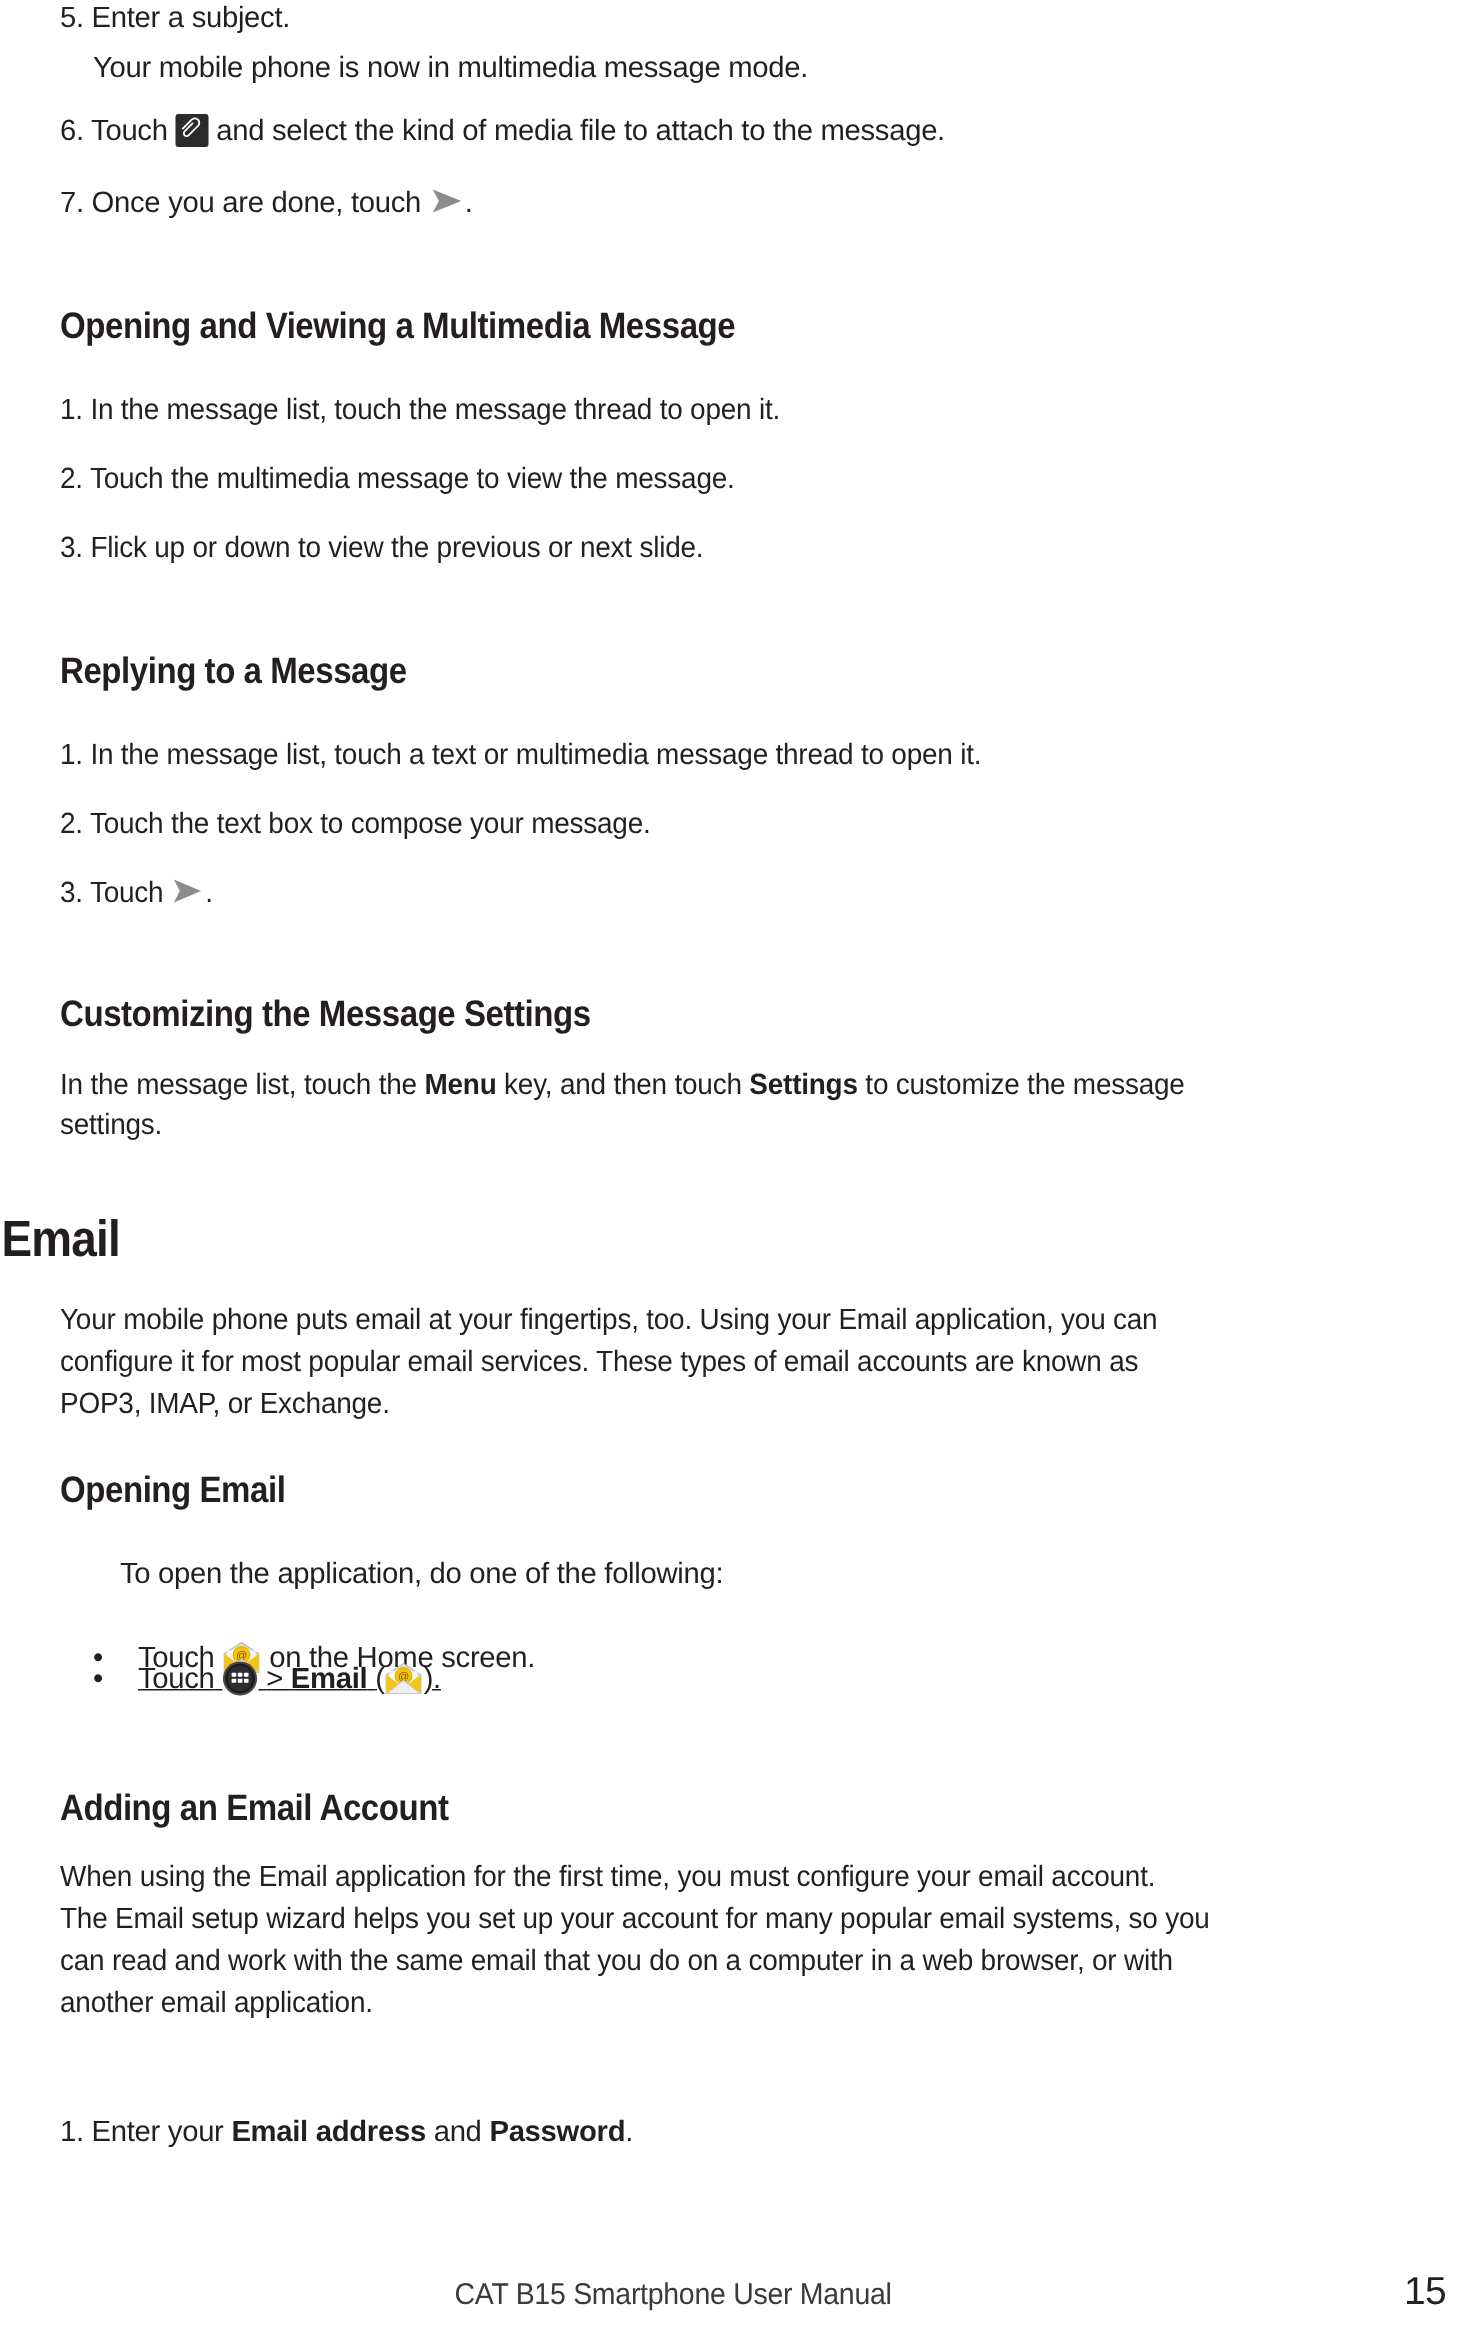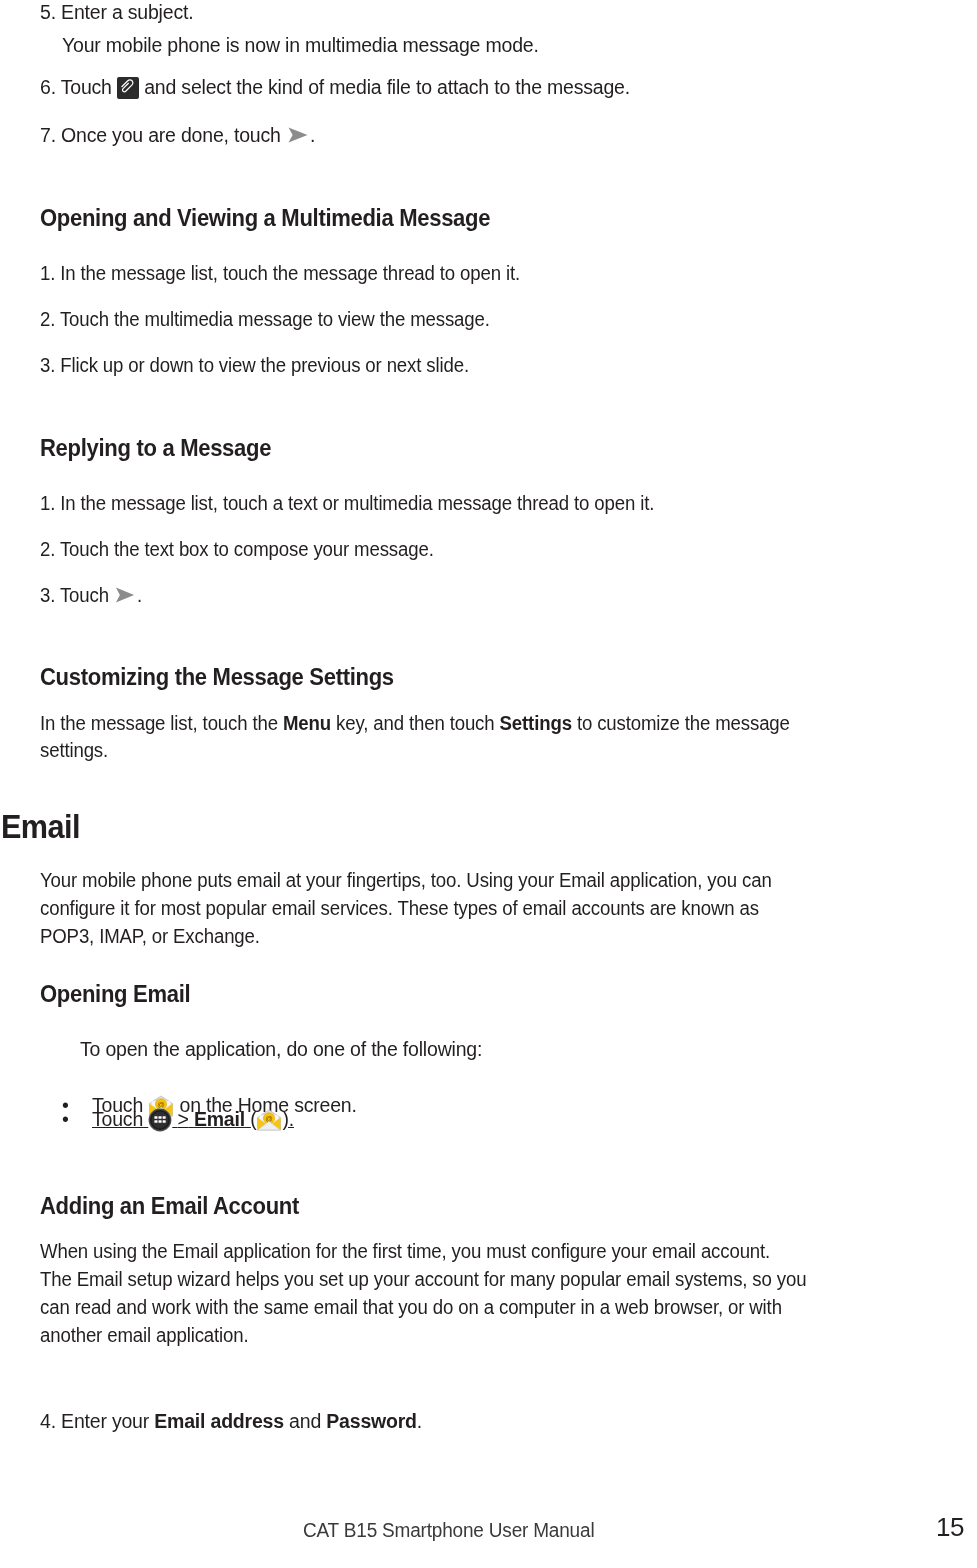--- a/index.html
+++ b/index.html
@@ -261,19 +261,19 @@
 
   <h2 class="doc-h2" style="left:40px; top:1192px;">Adding an Email Account</h2>
 
   <div class="blk cond" style="left:40px; top:1237px;">When using the Email application for the first time, you must configure your email account.</div>
   <div class="blk cond" style="left:40px; top:1265px;">The Email setup wizard helps you set up your account for many popular email systems, so you</div>
   <div class="blk cond" style="left:40px; top:1293px;">can read and work with the same email that you do on a computer in a web browser, or with</div>
   <div class="blk cond" style="left:40px; top:1321px;">another email application.</div>
 
 
   <div class="blk wide" style="left:40px; top:1407px;">
-    <span>4. Enter your </span><b>Email address</b><span> and </span><b>Password</b><span>.</span>
+    <span>1. Enter your </span><b>Email address</b><span> and </span><b>Password</b><span>.</span>
   </div>
 
   <div class="footer-title" style="left:303px; top:1518px;">CAT B15 Smartphone User Manual</div>
   <div class="footer-page" style="left:936px; top:1513px;">15</div>
 
 </div>
 
 </body></html>

